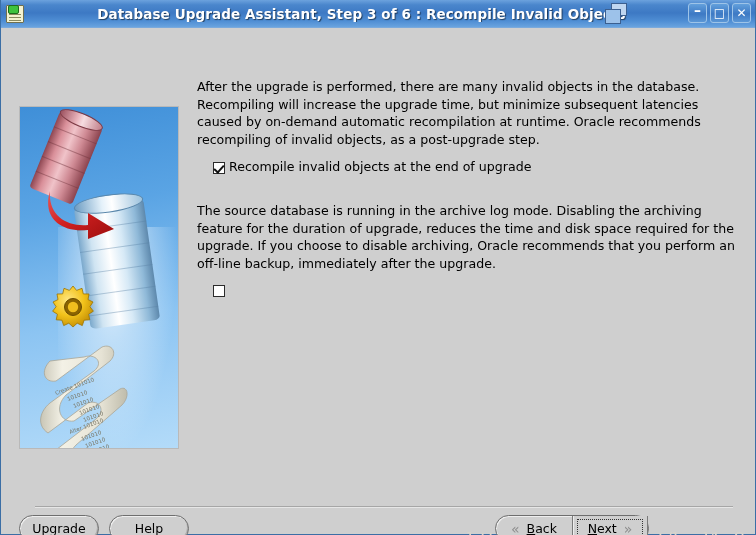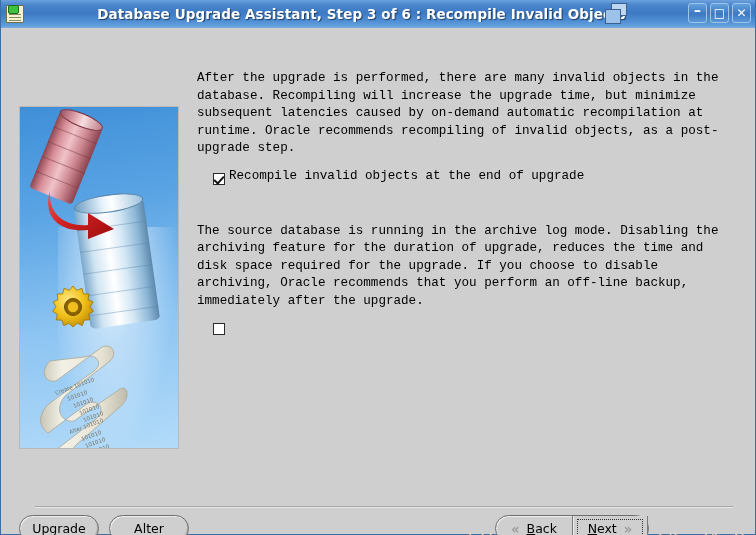--- a/index.html
+++ b/index.html
@@ -205,35 +205,34 @@
   .scroll {
     position: absolute;
     left: 16px; top: 230px;
     width: 92px; height: 150px;
   }
 
   
   .content {
     position: absolute;
     left: 196px;
-    top: 42px;
+    top: 50px;
     width: 540px;
-    font-family: Liberation Mono, monospace;
   }
   .para {
     color: #000000;
     font-size: 12.6px;
     line-height: 17.5px;
     margin: 0 0 10px 0;
     text-align: left;
   }
-  .para.second { margin-top: 38px; }
+  .para.second { margin-top: 27px; }
   .checkrow {
     display: flex;
-    align-items: flex-end;
+    align-items: center;
     margin-left: 16px;
     margin-top: 5px;
     cursor: default;
   }
   .checkbox {
     width: 12px;
     height: 12px;
     flex: 0 0 12px;
     background: #ffffff;
     border: 1px solid #2b2b2b;
@@ -481,21 +480,21 @@
 
     <div class="separator"></div>
 
     <div class="watermark">http://blog.csdn.net/bad1y9</div>
 
     <div class="buttonbar">
       <div class="btn cancel">
         <span>Upgrade</span>
       </div>
       <div class="btn help">
-        <span>Alter</span>
+        <span>Help</span>
       </div>
 
       <div class="nav-group">
         <div class="nav-btn back">
           <span class="nav-arrow">«</span>
           <span><span class="mnemonic">B</span><span>ack</span></span>
         </div>
         <div class="nav-btn next">
           <span><span class="mnemonic">N</span><span>ext</span></span>
           <span class="nav-arrow">»</span>

